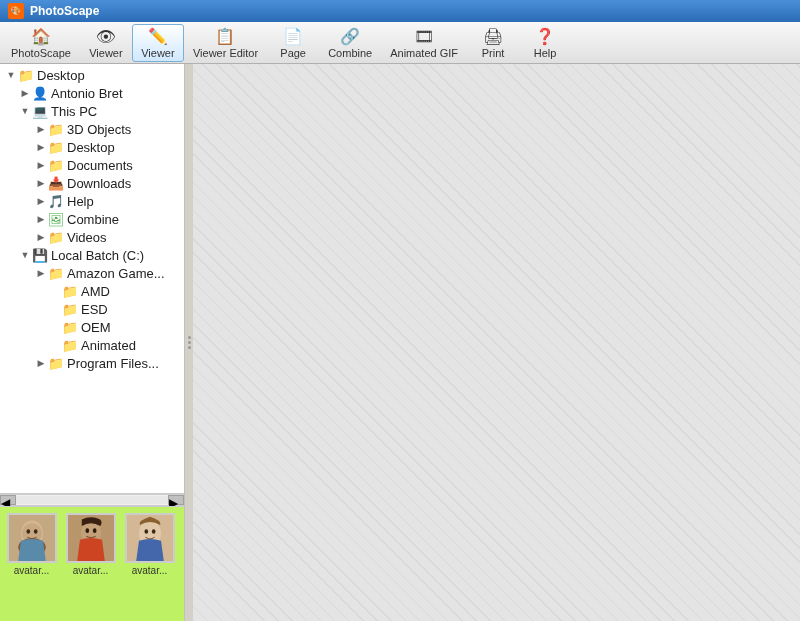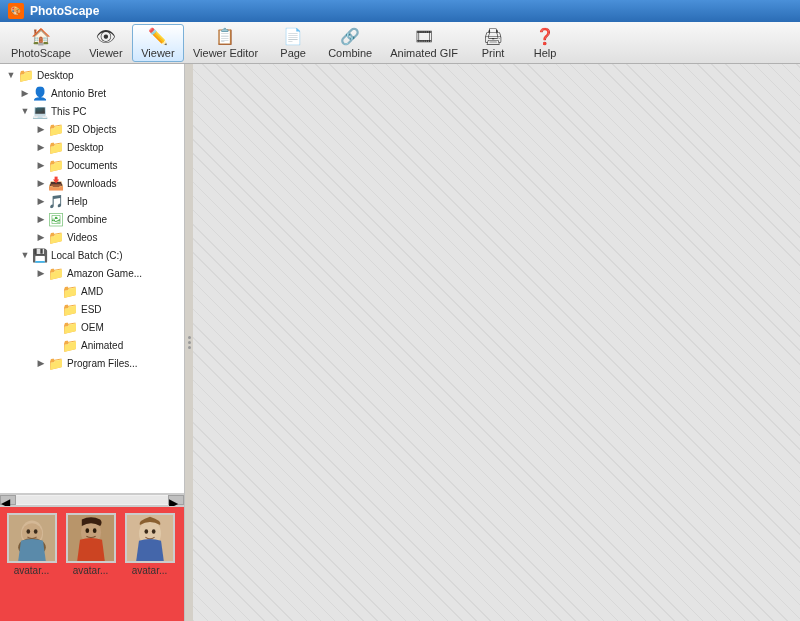--- a/index.html
+++ b/index.html
@@ -117,31 +117,31 @@
       width: 16px;
       height: 16px;
       margin-right: 3px;
       flex-shrink: 0;
       display: inline-flex;
       align-items: center;
       justify-content: center;
       font-size: 13px;
     }
     .tree-item .item-label {
-      font-size: 10px;
+      font-size: 13px;
       color: #222;
     }
     .folder-yellow { color: #f0c040; }
     .user-icon { color: #4477cc; font-size: 14px; }
     .computer-icon { color: #555; font-size: 13px; }
 
     
     #thumbnails-section {
       height: 115px;
-      background: #ef4444;
+      background: #bef264;
       border-top: 1px solid #ccc;
       overflow-y: auto;
       overflow-x: hidden;
       padding: 6px 4px;
     }
     #thumbnails-container {
       display: flex;
       flex-wrap: wrap;
       gap: 4px;
     }

